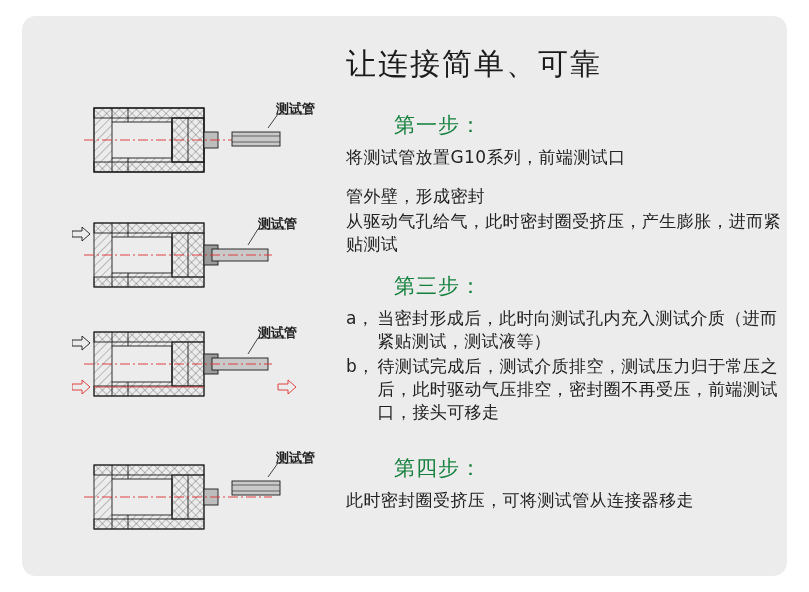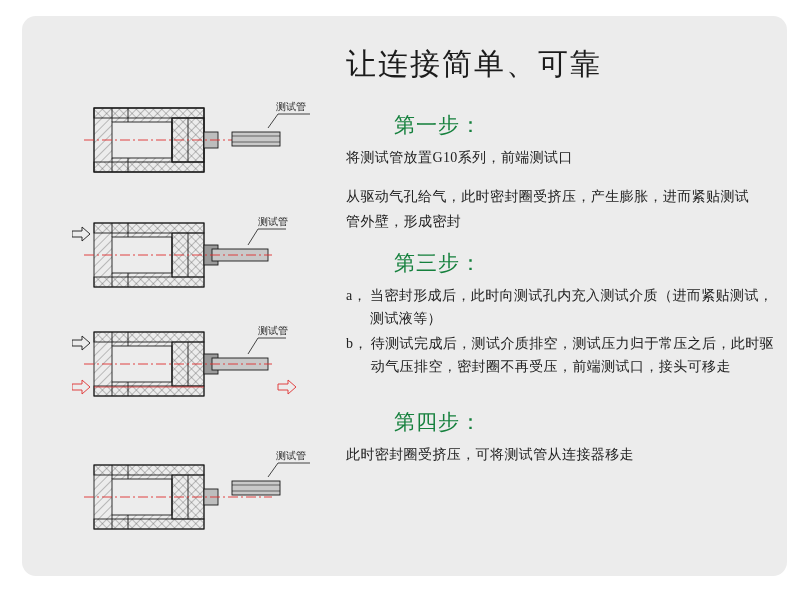--- a/index.html
+++ b/index.html
@@ -40,25 +40,24 @@
     margin-bottom: 16px;
   }
   .step-title {
     font-size: 21px;
     color: #15803d;
     margin-bottom: 7px;
     letter-spacing: 1px;
     margin-left: 48px;
   }
   .step-body {
-    font-size: 14px;
+    font-size: 17px;
     color: #222;
     line-height: 23px;
     letter-spacing: 0.4px;
-    font-family: Liberation Serif, serif;
   }
   .step-body p {
     margin: 0 0 2px 0;
   }
   .lettered {
     display: flex;
     margin-bottom: 2px;
   }
   .lettered .lbl {
     flex: 0 0 auto;
@@ -83,23 +82,24 @@
     width: 250px;
     height: 105px;
   }
   .fig1 { top: 0px; }
   .fig2 { top: 115px; }
   .fig3 { top: 230px; }
   .fig4 { top: 355px; }
   .figure svg { display: block; }
   .callout-label {
     position: absolute;
-    font-size: 10px;
+    font-size: 13px;
     color: #222;
     white-space: nowrap;
+    font-weight: bold;
   }
 </style>
 </head>
 <body>
 
 <div class="panel">
 
   <div class="figures">
 
     <div class="figure fig1">
@@ -245,22 +245,22 @@
 
     <div class="step">
       <div class="step-title">第一步：</div>
       <div class="step-body">
         <p>将测试管放置G10系列，前端测试口</p>
       </div>
     </div>
 
     <div class="step">
       <div class="step-body">
+        <p>管外壁，形成密封</p>
         <p>从驱动气孔给气，此时密封圈受挤压，产生膨胀，进而紧贴测试</p>
-        <p>管外壁，形成密封</p>
       </div>
     </div>
 
     <div class="step">
       <div class="step-title">第三步：</div>
       <div class="step-body">
         <div class="lettered">
           <span class="lbl">a，</span>
           <span class="txt">当密封形成后，此时向测试孔内充入测试介质（进而紧贴测试，测试液等）</span>
         </div>

